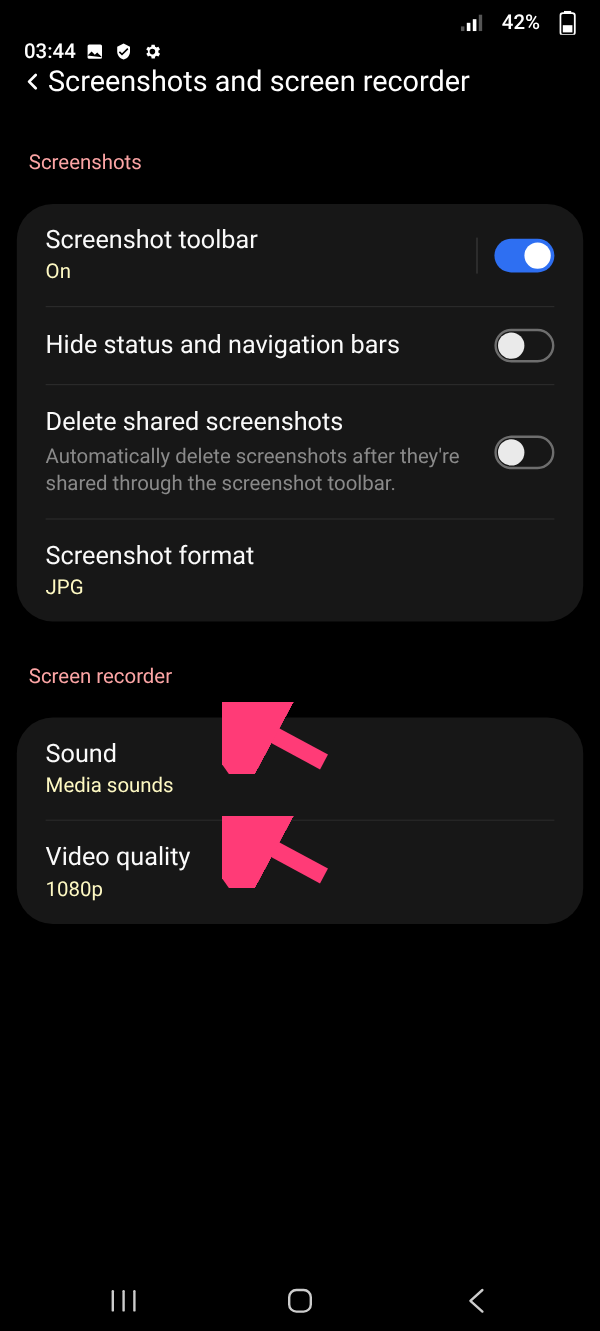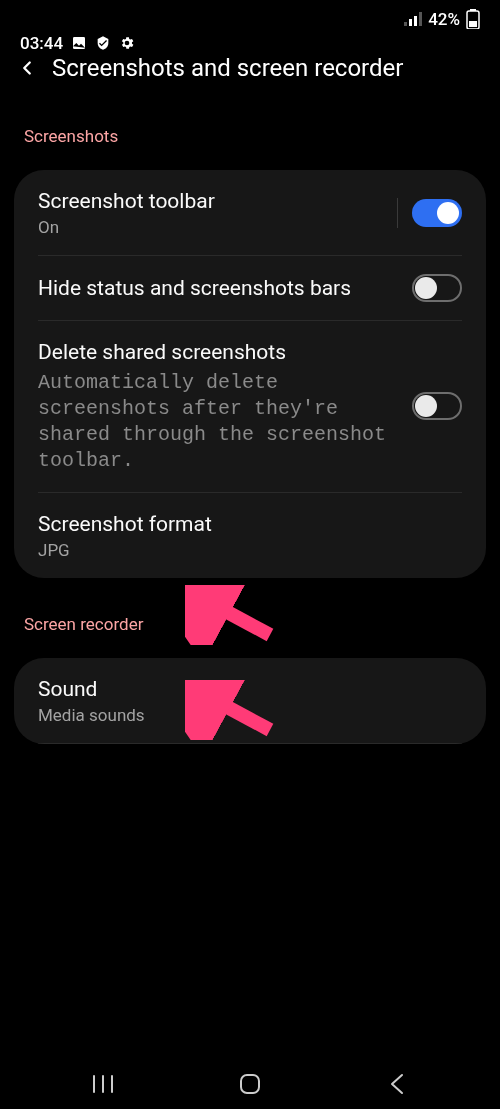--- a/index.html
+++ b/index.html
@@ -15,27 +15,27 @@
     .status-bar {
       height: 38px;
       display: flex;
       justify-content: space-between;
       align-items: center;
       padding: 0 20px;
       font-size: 17px;
       font-weight: 500;
     }
     .status-left { display: flex; align-items: center; gap: 8px; margin-top: 47px; }
-    .status-right { display: flex; align-items: center; gap: 6px; }
+    .status-right { display: flex; align-items: center; gap: 16px; }
     .status-icon { display: inline-flex; align-items: center; }
     .header {
       display: flex;
       align-items: center;
       padding: 16px 14px 20px 14px;
-      gap: 12px;
+      gap: 0;
     }
     .back-chevron { width: 26px; height: 26px; display: flex; align-items: center; justify-content: center; }
     .header-title { font-size: 24px; font-weight: 400; }
     .section-header {
       color: #fca5a5;
       font-size: 17px;
       padding: 24px 24px 12px 24px;
     }
     .card {
       background: #171717;
@@ -44,22 +44,22 @@
       overflow: hidden;
     }
     .row {
       display: flex;
       align-items: center;
       padding: 18px 24px;
       position: relative;
     }
     .row-content { flex: 1; min-width: 0; padding-right: 12px;}
     .row-title { font-size: 21px; color: #fafafa; font-weight: 400; line-height: 1.3; }
-    .row-desc { font-size: 20px; color: #8a8a8a; margin-top: 3px; line-height: 1.3; font-family: Liberation Mono, monospace; }
-    .row-value { font-size: 17px; color: #a3a3a3; margin-top: 2px; }
+    .row-desc { font-size: 17px; color: #8a8a8a; margin-top: 3px; line-height: 1.3; }
+    .row-value { font-size: 17px; color: #fef9c3; margin-top: 2px; }
     .divider { height: 1px; background: #2a2a2a; margin: 0 24px; }
     .toggle-divider-v {
       width: 1px;
       height: 30px;
       background: #3a3a3a;
       margin-right: 14px;
     }
     .toggle {
       width: 50px;
       height: 28px;
@@ -166,21 +166,21 @@
     </div>
     <div class="toggle-divider-v"></div>
     <div class="toggle toggle-on">
         <div class="toggle-knob"></div>
       </div>
   </div>
   <div class="divider"></div>
 
   <div class="row">
     <div class="row-content">
-      <div class="row-title">Hide status and screenshots bars</div>
+      <div class="row-title">Hide status and navigation bars</div>
     </div>
     <div class="toggle toggle-off">
         <div class="toggle-knob"></div>
       </div>
   </div>
   <div class="divider"></div>
 
   <div class="row">
     <div class="row-content">
       <div class="row-title">Delete shared screenshots</div>
@@ -204,20 +204,26 @@
 <div class="card">
 
   <div class="row">
     <div class="row-content">
       <div class="row-title">Sound</div>
       <div class="row-value">Media sounds</div>
     </div>
   </div>
   <div class="divider"></div>
 
+  <div class="row">
+    <div class="row-content">
+      <div class="row-title">Video quality</div>
+      <div class="row-value">1080p</div>
+    </div>
+  </div>
 </div>
 
 <svg class="arrow-svg" style="left:185px; top:585px;" width="95" height="60" viewBox="0 0 95 60">
   <defs>
       <marker id="ah1" markerWidth="8" markerHeight="8" refX="2" refY="4" orient="auto">
         <polygon points="0 0, 8 4, 0 8" fill="#ff3b77"></polygon>
       </marker>
     </defs>
   <line x1="85" y1="50" x2="20" y2="15" stroke="#ff3b77" stroke-width="14" marker-end="url(#ah1)"></line>
 </svg>

